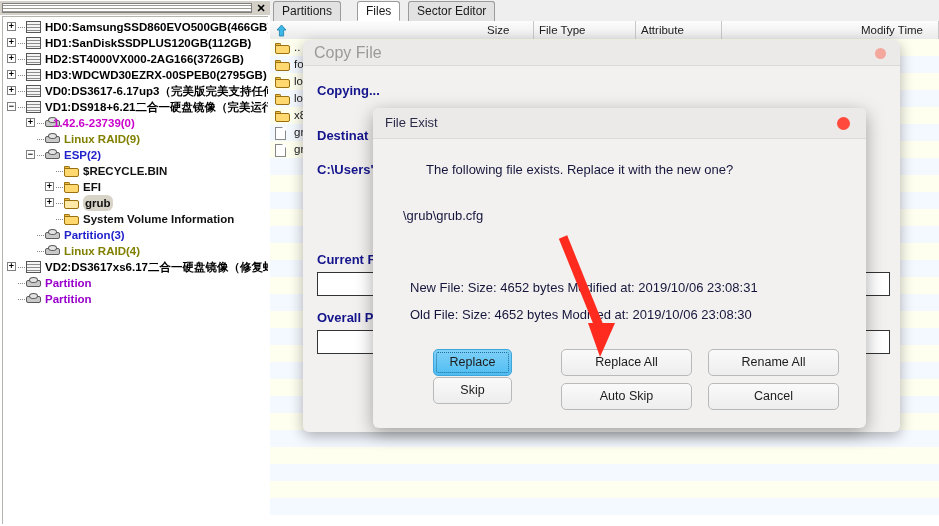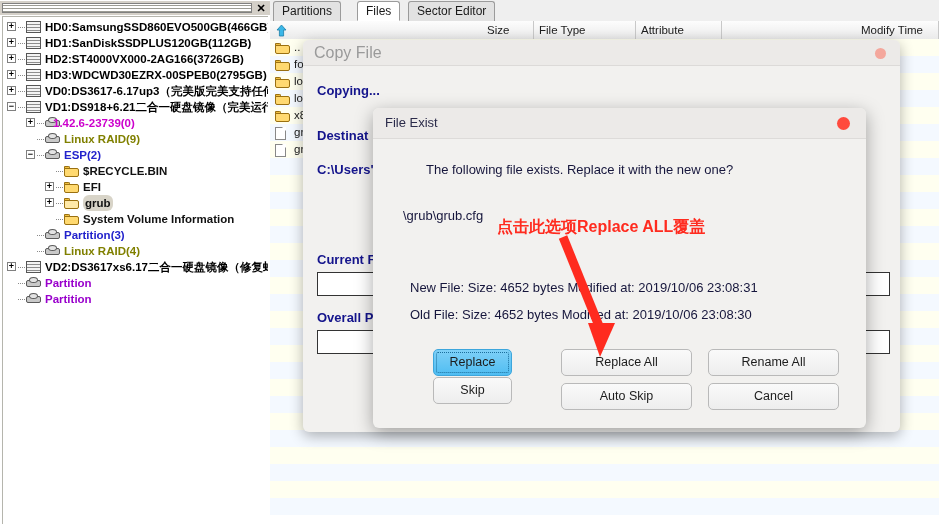--- a/index.html
+++ b/index.html
@@ -457,19 +457,18 @@
     <div id="exist-buttons">
         <div class="dlg-btn primary" style="left: 60px; top: 241px;">Replace</div>
         <div class="dlg-btn wide" style="left: 188px; top: 241px;">Replace All</div>
         <div class="dlg-btn wide" style="left: 335px; top: 241px;">Rename All</div>
         <div class="dlg-btn" style="left: 60px; top: 269px;">Skip</div>
         <div class="dlg-btn wide" style="left: 188px; top: 275px;">Auto Skip</div>
         <div class="dlg-btn wide" style="left: 335px; top: 275px;">Cancel</div>
       </div>
   </div>
 
-  <div id="annotation">点击此选项Replace ALL覆盖</div>
   <svg id="arrow-svg" viewBox="0 0 90 130">
     <path d="M8 2 L46 96" stroke="#ff2b1f" stroke-width="9" stroke-linecap="butt" fill="none"></path>
     <path d="M33 88 L60 88 L45 122 Z" fill="#ff2b1f"></path>
   </svg>
 
 </div>
 
 </body></html>

